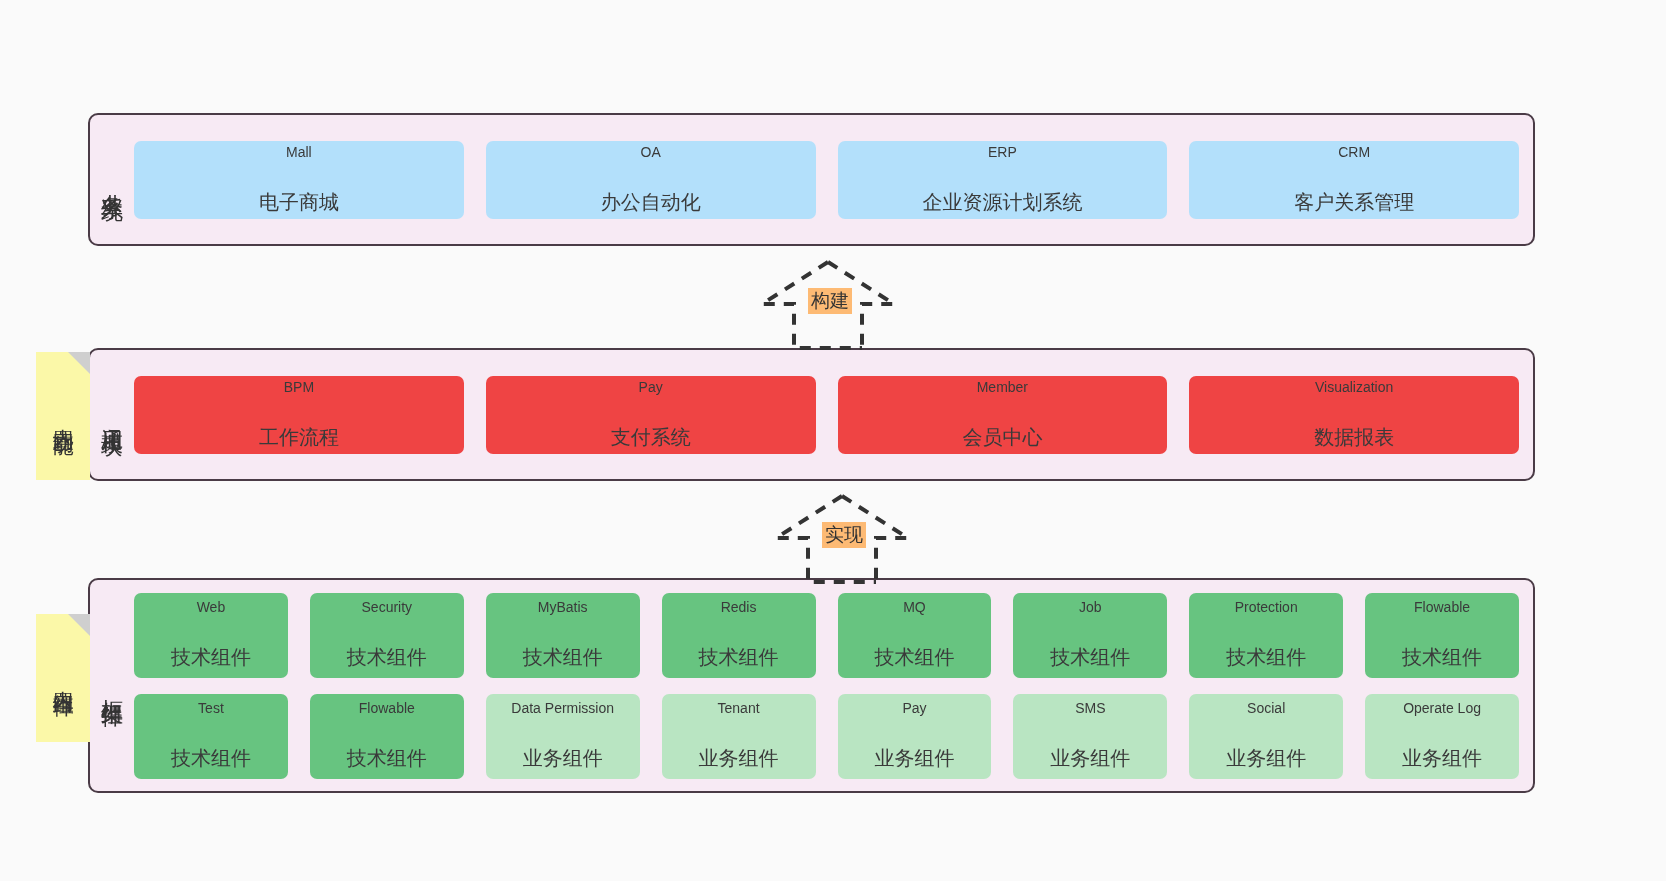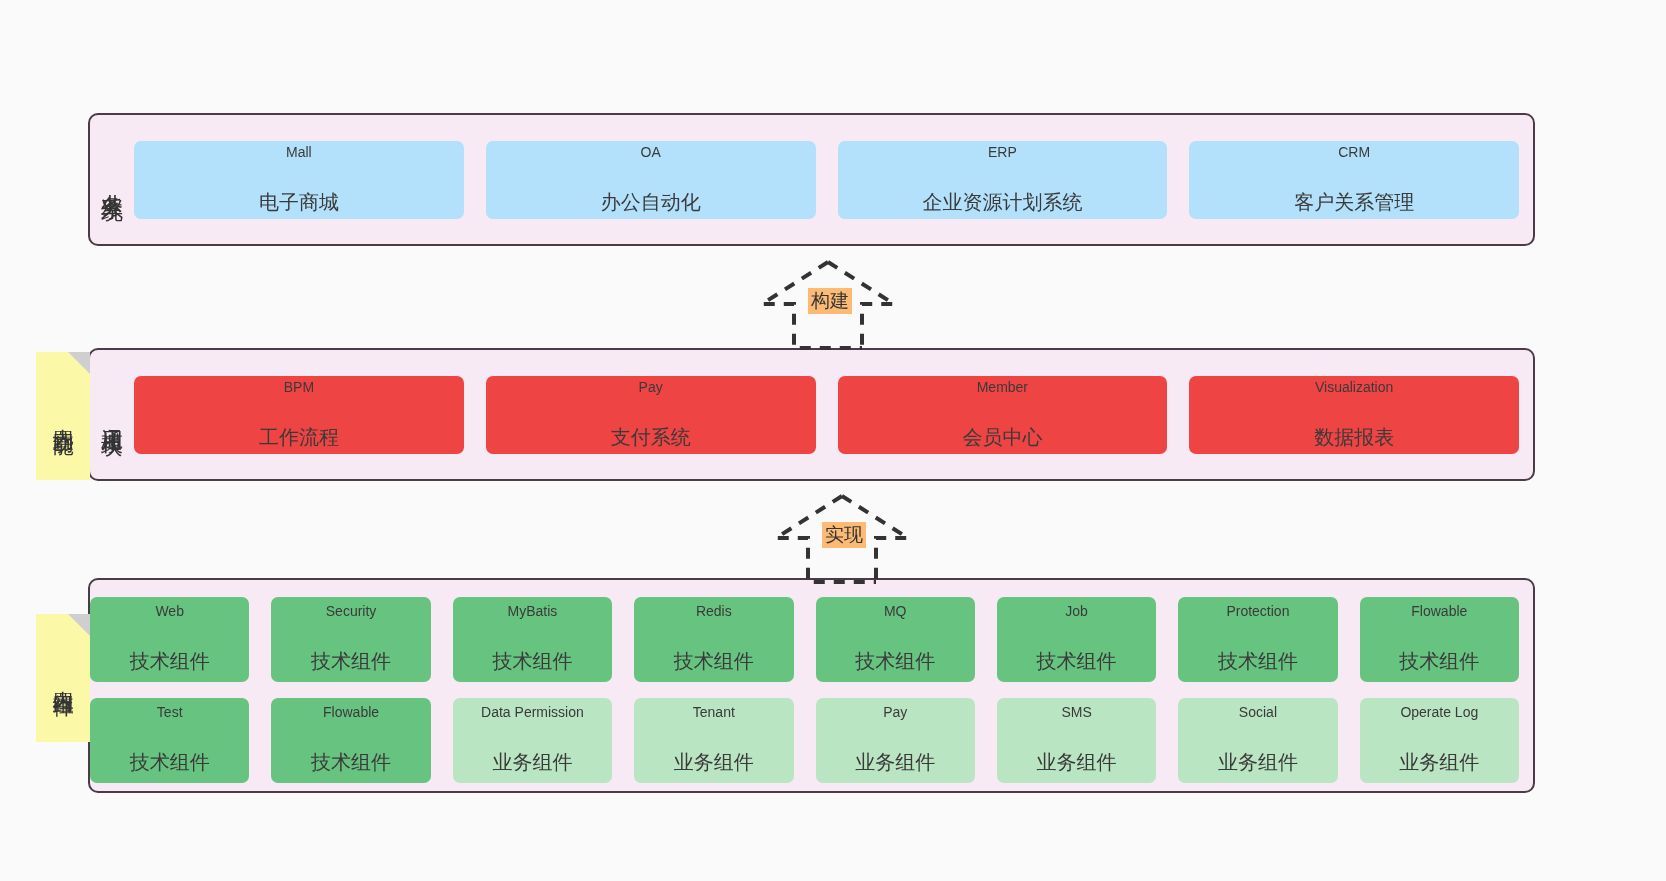--- a/index.html
+++ b/index.html
@@ -209,21 +209,21 @@
       <path d="M70 4 L4 46 L36 46 L36 90 L104 90" fill="none" stroke="#333333" stroke-width="4" stroke-dasharray="11,9" stroke-linecap="butt"></path>
     </svg>
     <span class="conn-label" style="left:50px; top:30px;">实现</span>
   </div>
 
   <div class="sticky" id="sticky-framework" style="left:36px; top:614px; height:128px;">
     <span class="fold"></span>
     <span>内置组件</span>
   </div>
 
-  <div class="layer" id="layer-framework" style="left:88px; top:578px; width:1447px; height:215px;flex-direction:column;">
+  <div class="layer" id="layer-framework" style="left:88px; top:578px; width:1447px; height:215px;">
     <div class="layer-title">框架组件</div>
     <div class="layer-body">
 
       <div class="row">
         <div class="card green">
           <span class="c-name">Web</span>
           <span class="c-sub">技术组件</span>
         </div>
         <div class="card green">
           <span class="c-name">Security</span>

